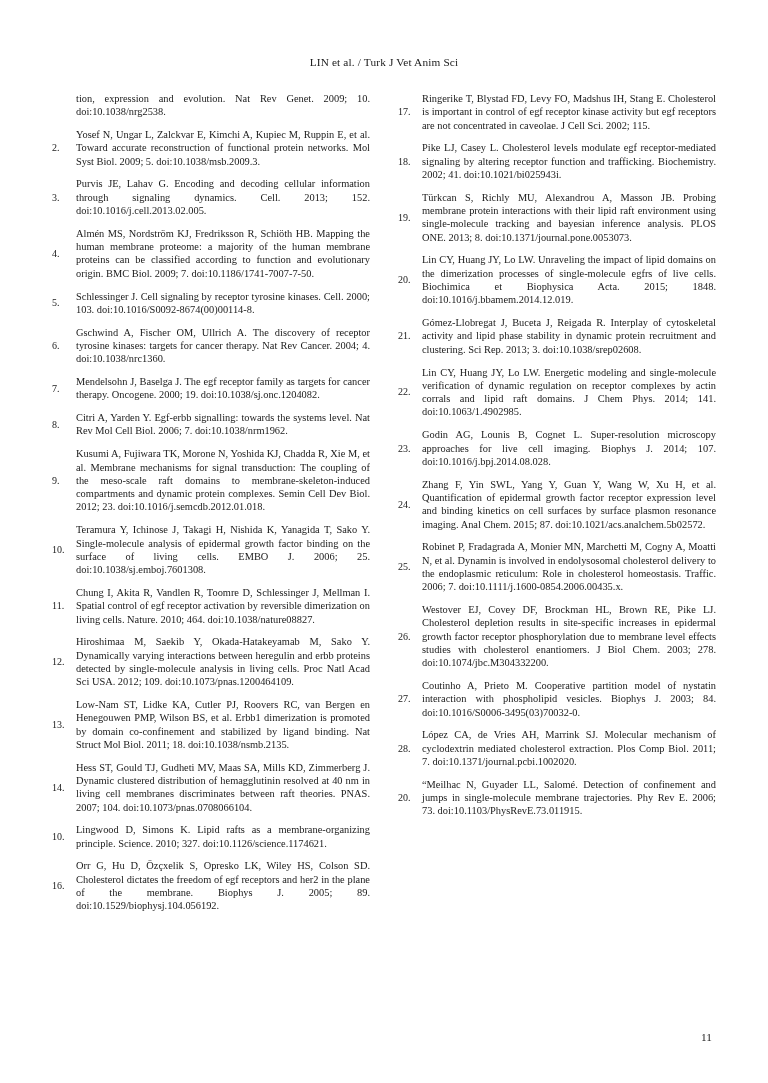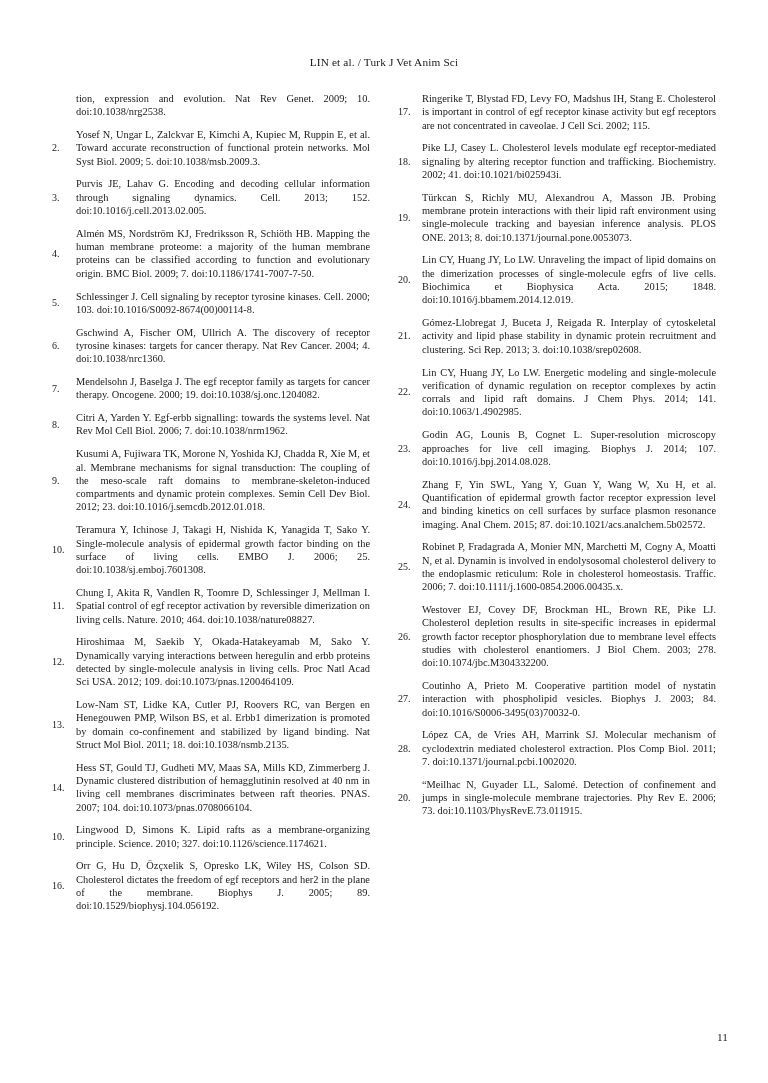--- a/index.html
+++ b/index.html
@@ -61,21 +61,21 @@
     font-size: 10.4px;
     line-height: 13.3px;
     text-align: justify;
     text-justify: inter-word;
     color: #1a1a1a;
     hyphens: none;
   }
   .page-number {
     position: absolute;
     bottom: 40px;
-    right: 40px;
+    right: 56px;
     font-size: 11.3px;
     color: #1a1a1a;
   }
 </style>
 </head>
 <body>
 
 <div class="page">
 
   <div class="running-header">LIN et al. / Turk J Vet Anim Sci</div>

